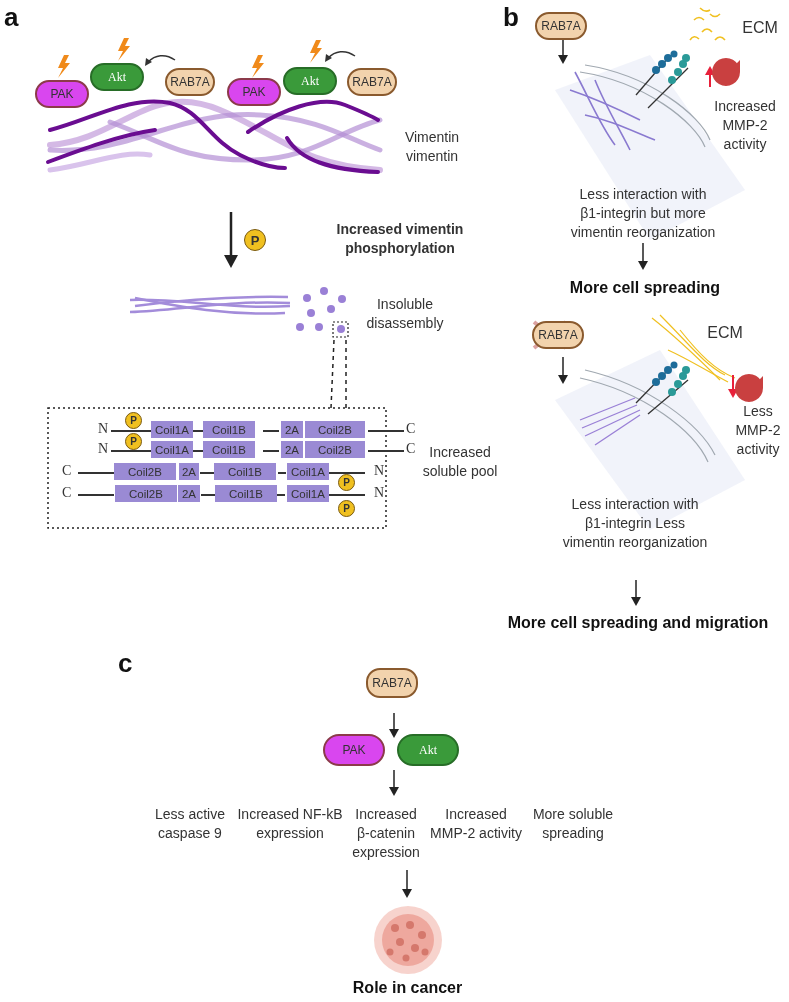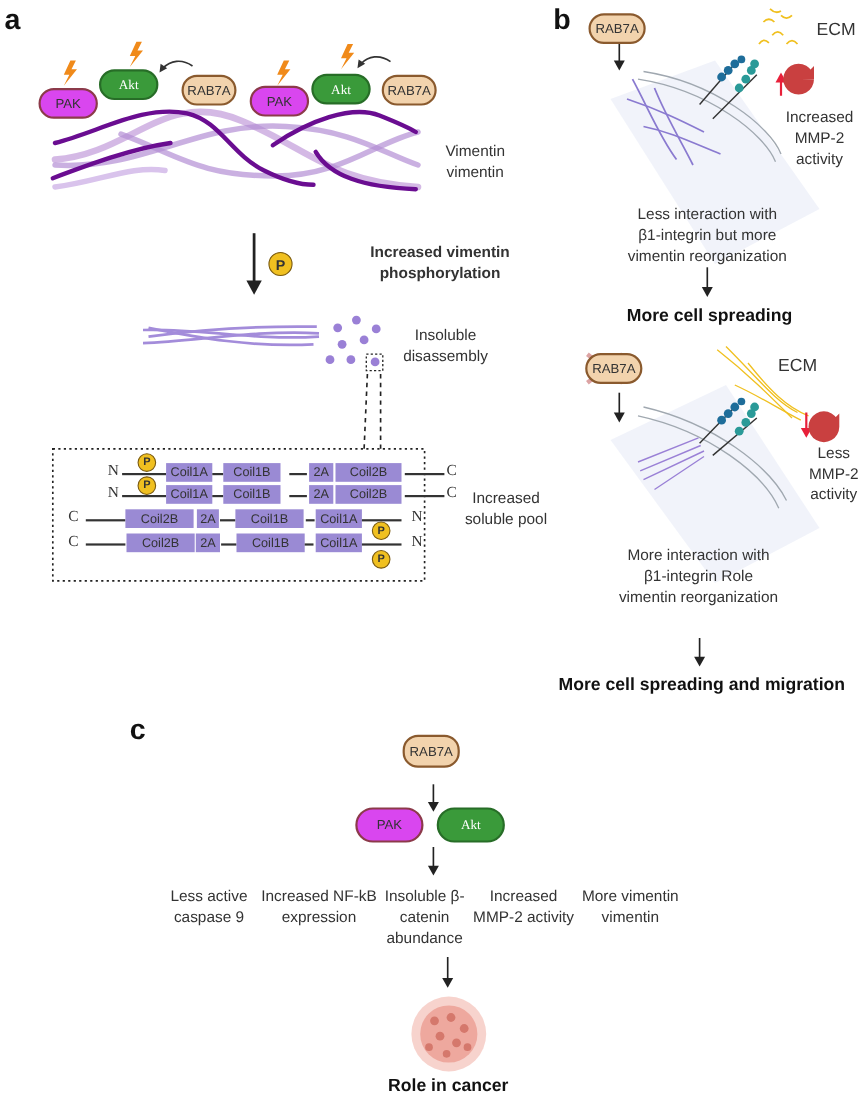--- a/index.html
+++ b/index.html
@@ -257,25 +257,25 @@
 
 <div class="pill rab" style="left:535px;top:12px;width:52px;height:28px;">RAB7A</div>
 <div class="txt" style="left:735px;top:18px;width:50px;font-size:16px;">ECM</div>
 <div class="txt" style="left:705px;top:97px;width:80px;">Increased MMP-2 activity</div>
 <div class="txt" style="left:568px;top:185px;width:150px;">Less interaction with β1-integrin but more vimentin reorganization</div>
 <div class="txt bold" style="left:545px;top:278px;width:200px;">More cell spreading</div>
 
 <div class="pill rab" style="left:532px;top:321px;width:52px;height:28px;">RAB7A</div>
 <div class="txt" style="left:700px;top:323px;width:50px;font-size:16px;">ECM</div>
 <div class="txt" style="left:728px;top:402px;width:60px;">Less MMP-2 activity</div>
-<div class="txt" style="left:560px;top:495px;width:150px;">More interaction with β1-integrin Role vimentin reorganization</div>
+<div class="txt" style="left:560px;top:495px;width:150px;">Less interaction with β1-integrin Less vimentin reorganization</div>
 <div class="txt bold" style="left:496px;top:613px;width:284px;">More cell spreading and migration</div>
 
 <div class="pill rab" style="left:366px;top:668px;width:52px;height:30px;">RAB7A</div>
 <div class="pill pak" style="left:323px;top:734px;width:62px;height:32px;border-radius:16px;">PAK</div>
 <div class="pill akt" style="left:397px;top:734px;width:62px;height:32px;border-radius:16px;">Akt</div>
 
 <div class="txt" style="left:148px;top:805px;width:84px;">Less active caspase 9</div>
 <div class="txt" style="left:235px;top:805px;width:110px;">Increased NF-kB expression</div>
-<div class="txt" style="left:348px;top:805px;width:76px;">Insoluble β-catenin abundance</div>
+<div class="txt" style="left:348px;top:805px;width:76px;">Increased β-catenin expression</div>
 <div class="txt" style="left:427px;top:805px;width:98px;">Increased MMP-2 activity</div>
-<div class="txt" style="left:528px;top:805px;width:90px;">More vimentin vimentin</div>
+<div class="txt" style="left:528px;top:805px;width:90px;">More soluble spreading</div>
 <div class="txt bold" style="left:330px;top:978px;width:155px;">Role in cancer</div>
 
 </body></html>

